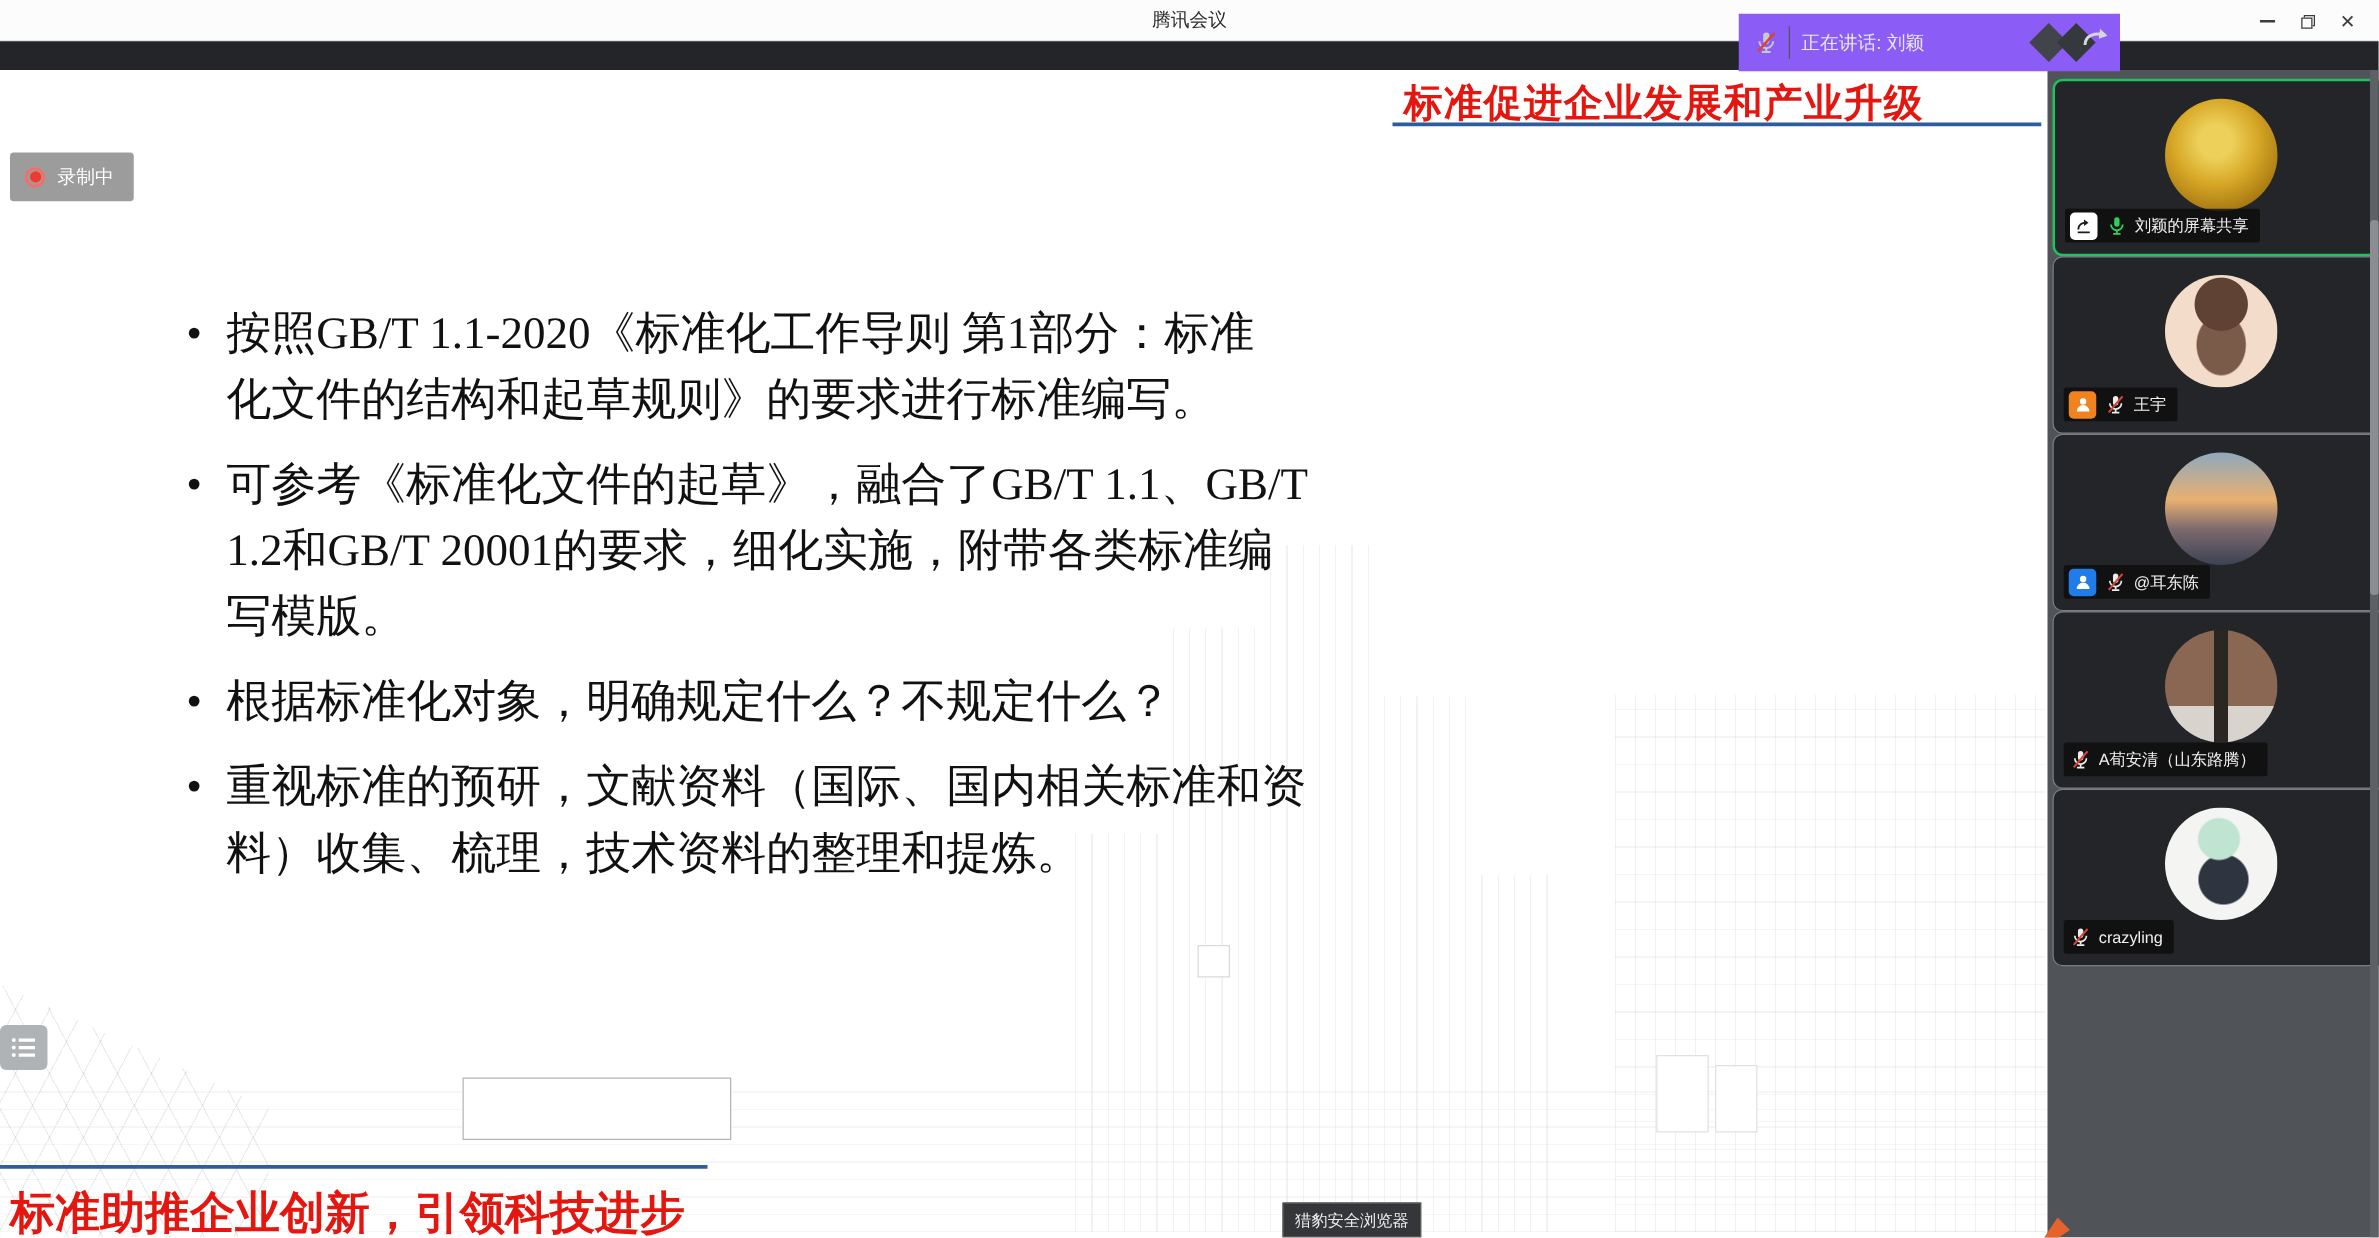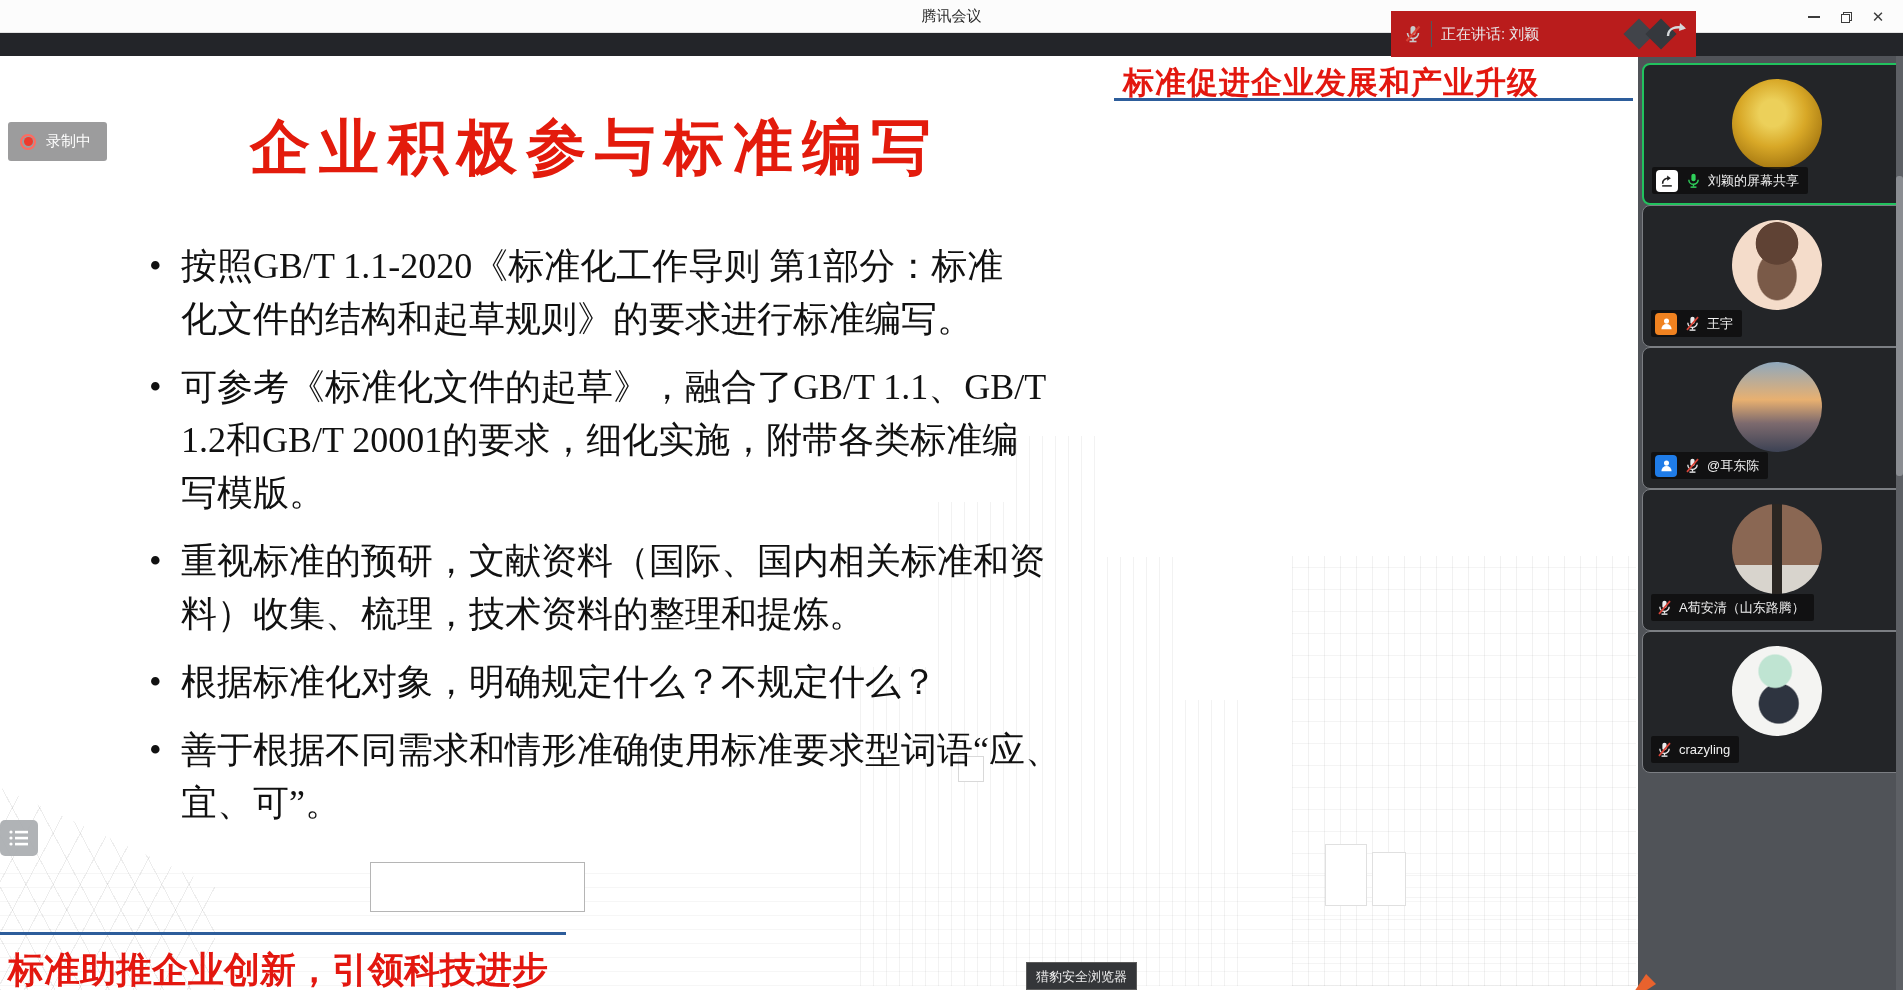--- a/index.html
+++ b/index.html
@@ -21,21 +21,21 @@
   .min-glyph { display:block; width:12px; height:0; border-bottom:2px solid #3c3c3c; }
   .rest-glyph { position:relative; width:11px; height:11px; }
   .rest-glyph i { position:absolute; display:block; border:1.5px solid #3c3c3c; width:9px; height:9px; }
   .rest-glyph i.back  { right:0; top:0; }
   .rest-glyph i.front { left:0; bottom:0; background:#fcfcfc; }
 
   .darkbar { position:absolute; left:0; top:33px; width:1903px; height:23px; background:#232529; }
 
   
   .speaker-panel { position:absolute; left:1391px; top:11px; width:305px; height:46px;
-                   background:#b91c1c; display:flex; align-items:center; z-index:30; }
+                   background:#8b5cf6; display:flex; align-items:center; z-index:30; }
   .speaker-panel .sep { width:1px; height:26px; background:#53565b; margin:0 9px 0 8px; }
   .speaker-panel .stext { color:#e8e8ea; font-size:15px; flex:1; }
   .logo-diamonds { position:relative; width:72px; height:40px; margin-right:4px; }
   .logo-diamonds i { position:absolute; width:22px; height:22px; top:9px; transform:rotate(45deg); }
   .logo-diamonds i.d1 { left:8px;  background:#41444a; }
   .logo-diamonds i.d2 { left:30px; background:#35383d; }
   .logo-diamonds svg { position:absolute; right:2px; top:6px; }
 
   
   .slide { position:absolute; left:0; top:56px; width:1638px; height:934px; background:#ffffff; }
@@ -192,33 +192,30 @@
     <div class="rec-badge">
       <span class="rec-dot">
           <i></i>
         </span>
       <span>录制中</span>
     </div>
 
     <div class="top-heading serif">标准促进企业发展和产业升级</div>
     <div class="top-heading-line"></div>
 
-    <div class="slide-title serif">企业积极参与标准编写</div>
 
     <ul class="bullets serif">
       <li>按照GB/T 1.1-2020《标准化工作导则 第1部分：标准
 化文件的结构和起草规则》的要求进行标准编写。</li>
       <li>可参考《标准化文件的起草》，融合了GB/T 1.1、GB/T
 1.2和GB/T 20001的要求，细化实施，附带各类标准编
 写模版。</li>
+      <li>根据标准化对象，明确规定什么？不规定什么？</li>
       <li>重视标准的预研，文献资料（国际、国内相关标准和资
 料）收集、梳理，技术资料的整理和提炼。</li>
-      <li>根据标准化对象，明确规定什么？不规定什么？</li>
-      <li>善于根据不同需求和情形准确使用标准要求型词语“应、
-宜、可”。</li>
     </ul>
 
     <div class="white-box"></div>
     <div class="bottom-blue-line"></div>
     <div class="bottom-red-text serif">标准助推企业创新，引领科技进步</div>
 
     <div class="list-fab">
       <svg width="22" height="20" viewBox="0 0 22 20">
         <circle cx="3" cy="4" r="1.6" fill="#fff"></circle>
           <rect x="7" y="2.8" width="13" height="2.6" fill="#fff"></rect>

